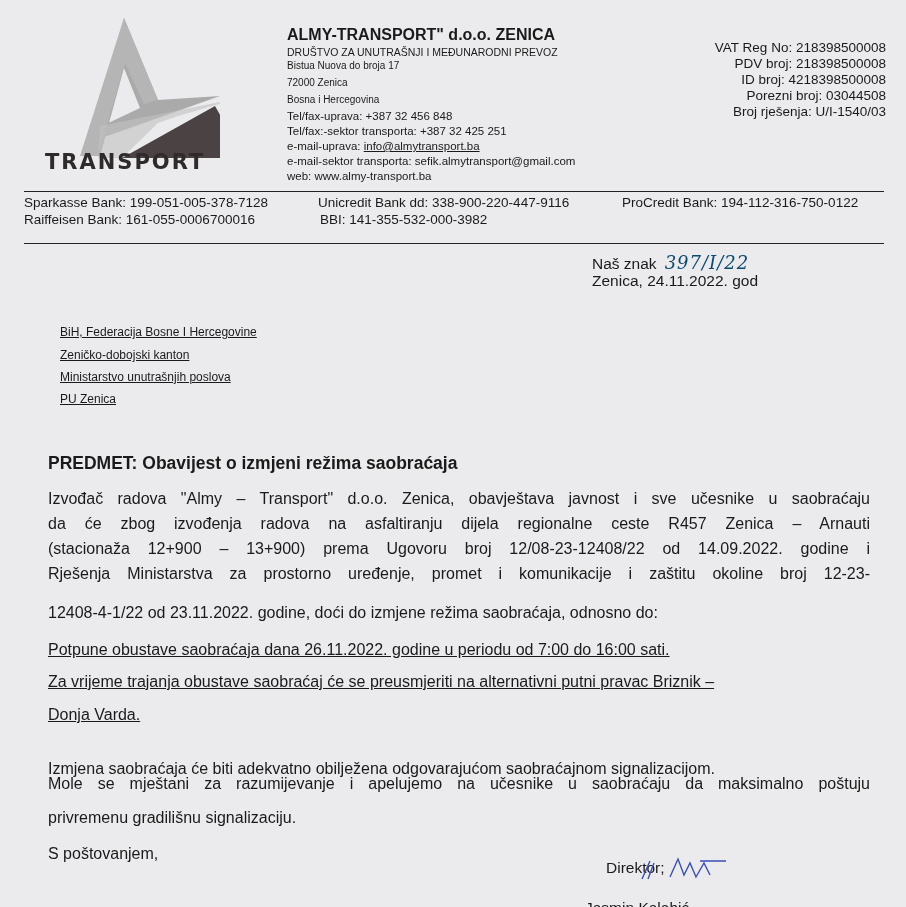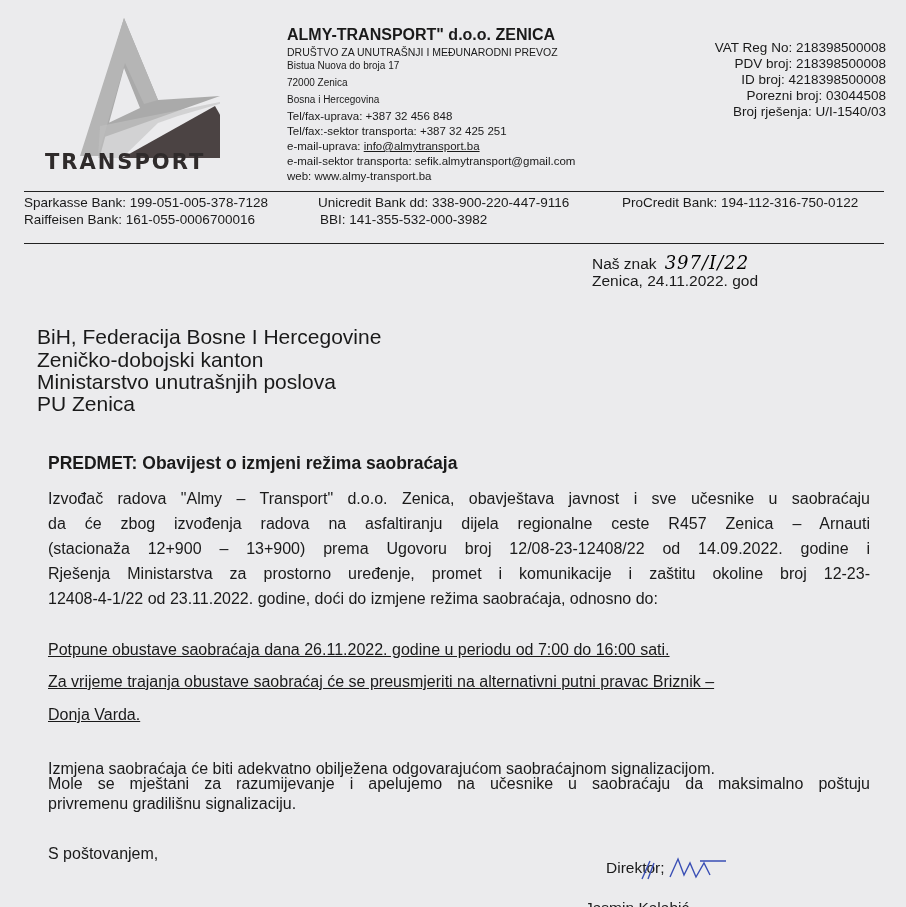--- a/index.html
+++ b/index.html
@@ -18,26 +18,26 @@
     }
     .company-name { left: 287px; top: 26px; font-size: 16px; font-weight: bold; }
     .company-sub { left: 287px; top: 46px; font-size: 10.5px; }
     .addr { left: 287px; font-size: 10px; }
     .contact { left: 287px; font-size: 11.5px; }
     .contact a { color: #1a1a1a; text-decoration: underline; }
     .reg { right: 20px; font-size: 13.5px; text-align: right; margin-left: 32px; }
     .rule { position: absolute; left: 24px; width: 860px; height: 1px; background: #222; }
     .bank { font-size: 13.5px; }
     .ref { left: 592px; font-size: 15.5px; }
-    .handwritten { color: #000000; font-family: "DejaVu Serif", serif; font-style: italic; font-size: 18px; margin-left: 8px; letter-spacing: 1px; }
-    .recipient { left: 37px; font-size: 21px; }
+    .handwritten { color: #0c4a6e; font-family: "DejaVu Serif", serif; font-style: italic; font-size: 18px; margin-left: 8px; letter-spacing: 1px; }
+    .recipient { left: 60px; font-size: 12px; text-decoration: underline; }
     .subject { left: 48px; top: 453px; font-size: 17.5px; font-weight: bold; }
     .para { position: absolute; left: 48px; width: 822px; font-size: 16px; line-height: 25px; text-align: justify; }
     .para .line { display: block; white-space: nowrap; text-align-last: justify; }
-    .para .line.last { text-align-last: left; }
+    .para .line.last { text-align-last: left; margin-top: 14px; }
     .ul-line { left: 48px; font-size: 16px; text-decoration: underline; }
     .closing { left: 48px; font-size: 16px; }
     .sig { font-size: 15.5px; margin-top: 32px; }
   </style>
 </head>
 <body>
 
 <svg id="logo" viewBox="0 0 180 170">
   <polygon points="84,10 44,148 60,148 84,60 100,100 62,118 56,132 180,88 118,92" fill="#aaaaaa"></polygon>
   <polygon points="84,10 40,148 58,148 85,55 104,96 118,92" fill="#b5b5b5"></polygon>

